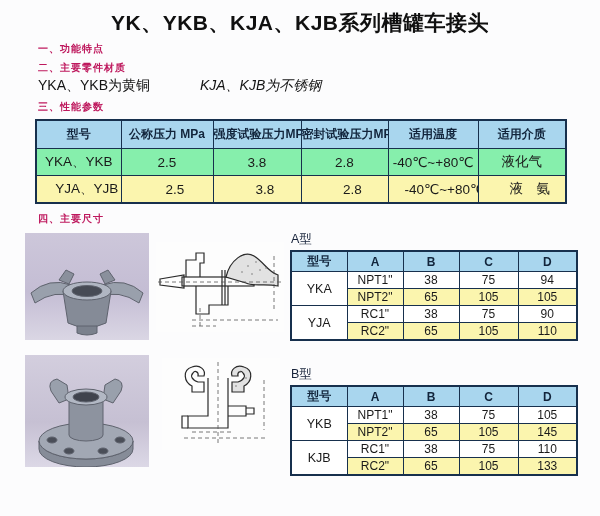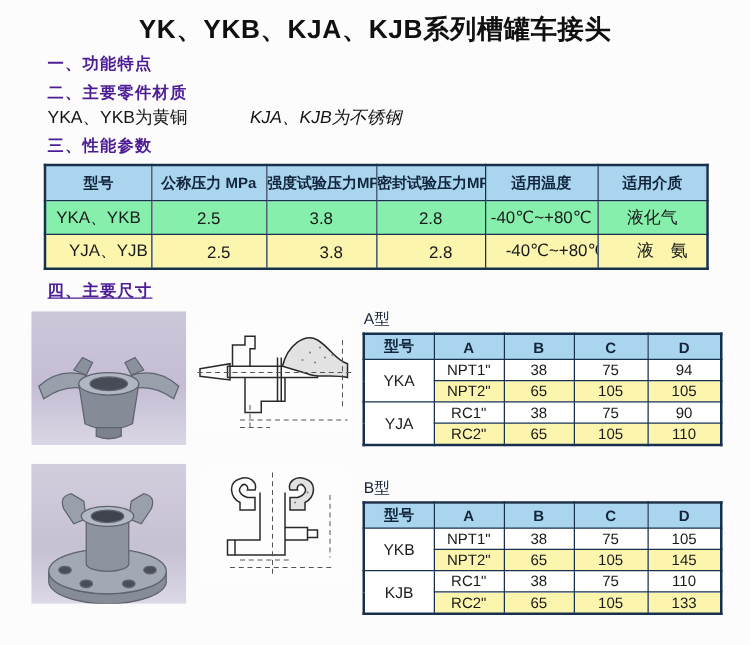--- a/index.html
+++ b/index.html
@@ -10,21 +10,21 @@
   }
   .page{
     position:relative;width:600px;height:516px;
     background:#fcfcfd;overflow:hidden;color:#1a1a1a;
   }
   .title{
     padding-top:9px;text-align:center;
     font-size:21px;font-weight:bold;color:#101010;letter-spacing:0.5px;
   }
   .sec-heading{
-    margin:5px 4px 0 38px;font-size:13px;font-weight:bold;color:#4c1d95;
+    margin:5px 4px 0 38px;font-size:10px;font-weight:bold;color:#be185d;
     letter-spacing:1px;
   }
   .para{
     margin:3px 14px 0 12px;text-indent:27px;
     font-size:14px;line-height:19px;color:#141414;
   }
   .materials{margin:2px 0 0 38px;font-size:14px;color:#141414;}
   .materials .gap{margin-left:46px;font-style:italic;}
 
   
@@ -34,21 +34,21 @@
     border:2px solid #17304d;
   }
   .perf-table th,.perf-table td{
     border:1px solid #17304d;text-align:center;vertical-align:middle;
     padding:0;overflow:hidden;white-space:nowrap;
   }
   .perf-table th{background:#a9d6ee;height:27px;font-size:12px;font-weight:bold;color:#12253c;}
   .perf-table td{height:26px;font-size:13.5px;background:#86efac;}
   .perf-table tr.yellow td{background:#fbf5ae;padding-left:16px;}
 
-  .dim-heading{margin-top:8px;text-decoration:underline;}
+  .dim-heading{margin-top:8px;}
   .dim-area{position:relative;height:252px;margin-top:2px;}
 
   .photo{
     position:absolute;border:0;
   }
   .photo-a{left:25px;top:5px;width:124px;height:107px;}
   .photo-b{left:25px;top:127px;width:124px;height:112px;}
   .draw-a{position:absolute;left:156px;top:14px;width:128px;height:90px;}
   .draw-b{position:absolute;left:162px;top:130px;width:118px;height:92px;}
 

